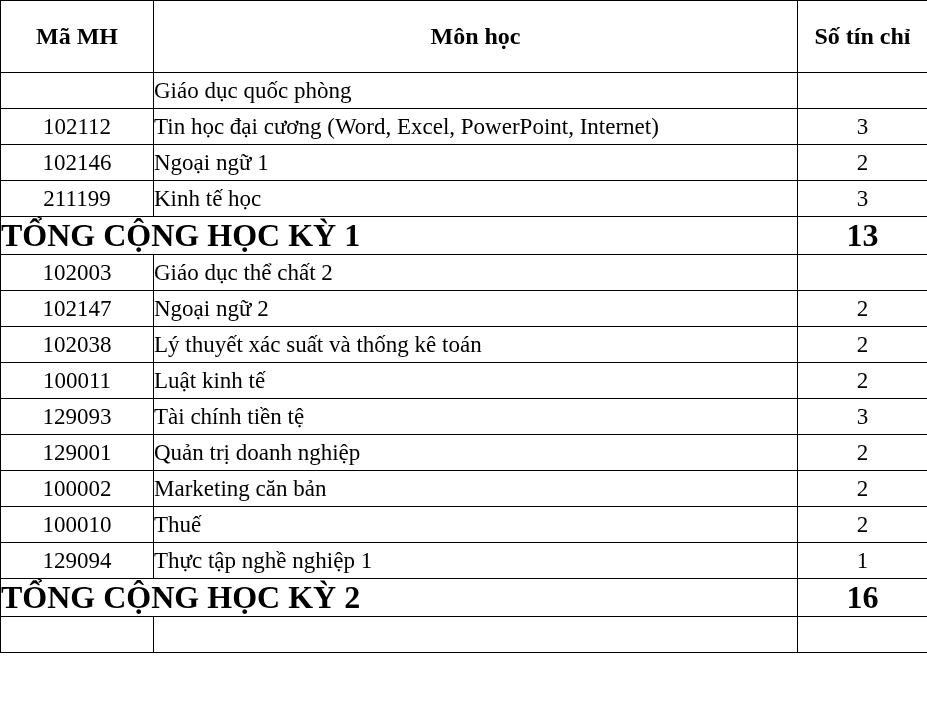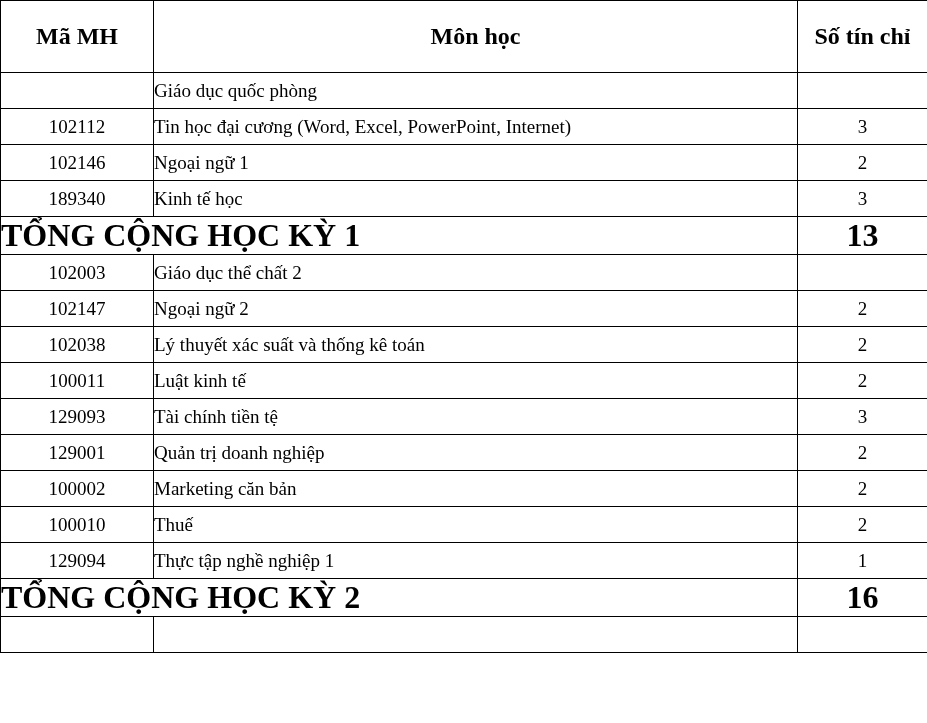--- a/index.html
+++ b/index.html
@@ -31,21 +31,21 @@
   }
   thead th {
     height: 71px;
     font-size: 24px;
     font-weight: bold;
     text-align: center;
     vertical-align: middle;
   }
   tbody td {
     height: 35px;
-    font-size: 19px;
+    font-size: 23px;
     vertical-align: middle;
   }
   td.code    { text-align: center; }
   td.subject { text-align: left; padding-left: 6px; }
   td.credits { text-align: center; }
   td.summary-label {
     font-weight: bold;
     font-size: 32px;
     text-align: left;
     padding-left: 3px;
@@ -83,21 +83,21 @@
           <td class="code">102112</td>
           <td class="subject">Tin học đại cương (Word, Excel, PowerPoint, Internet)</td>
           <td class="credits">3</td>
         </tr>
         <tr>
           <td class="code">102146</td>
           <td class="subject">Ngoại ngữ 1</td>
           <td class="credits">2</td>
         </tr>
         <tr>
-          <td class="code">189340</td>
+          <td class="code">211199</td>
           <td class="subject">Kinh tế học</td>
           <td class="credits">3</td>
         </tr>
         <tr>
           <td colspan="2" class="summary-label">TỔNG CỘNG HỌC KỲ 1</td>
           <td class="summary-credits">13</td>
         </tr>
         <tr>
           <td class="code">102003</td>
           <td class="subject">Giáo dục thể chất 2</td>

